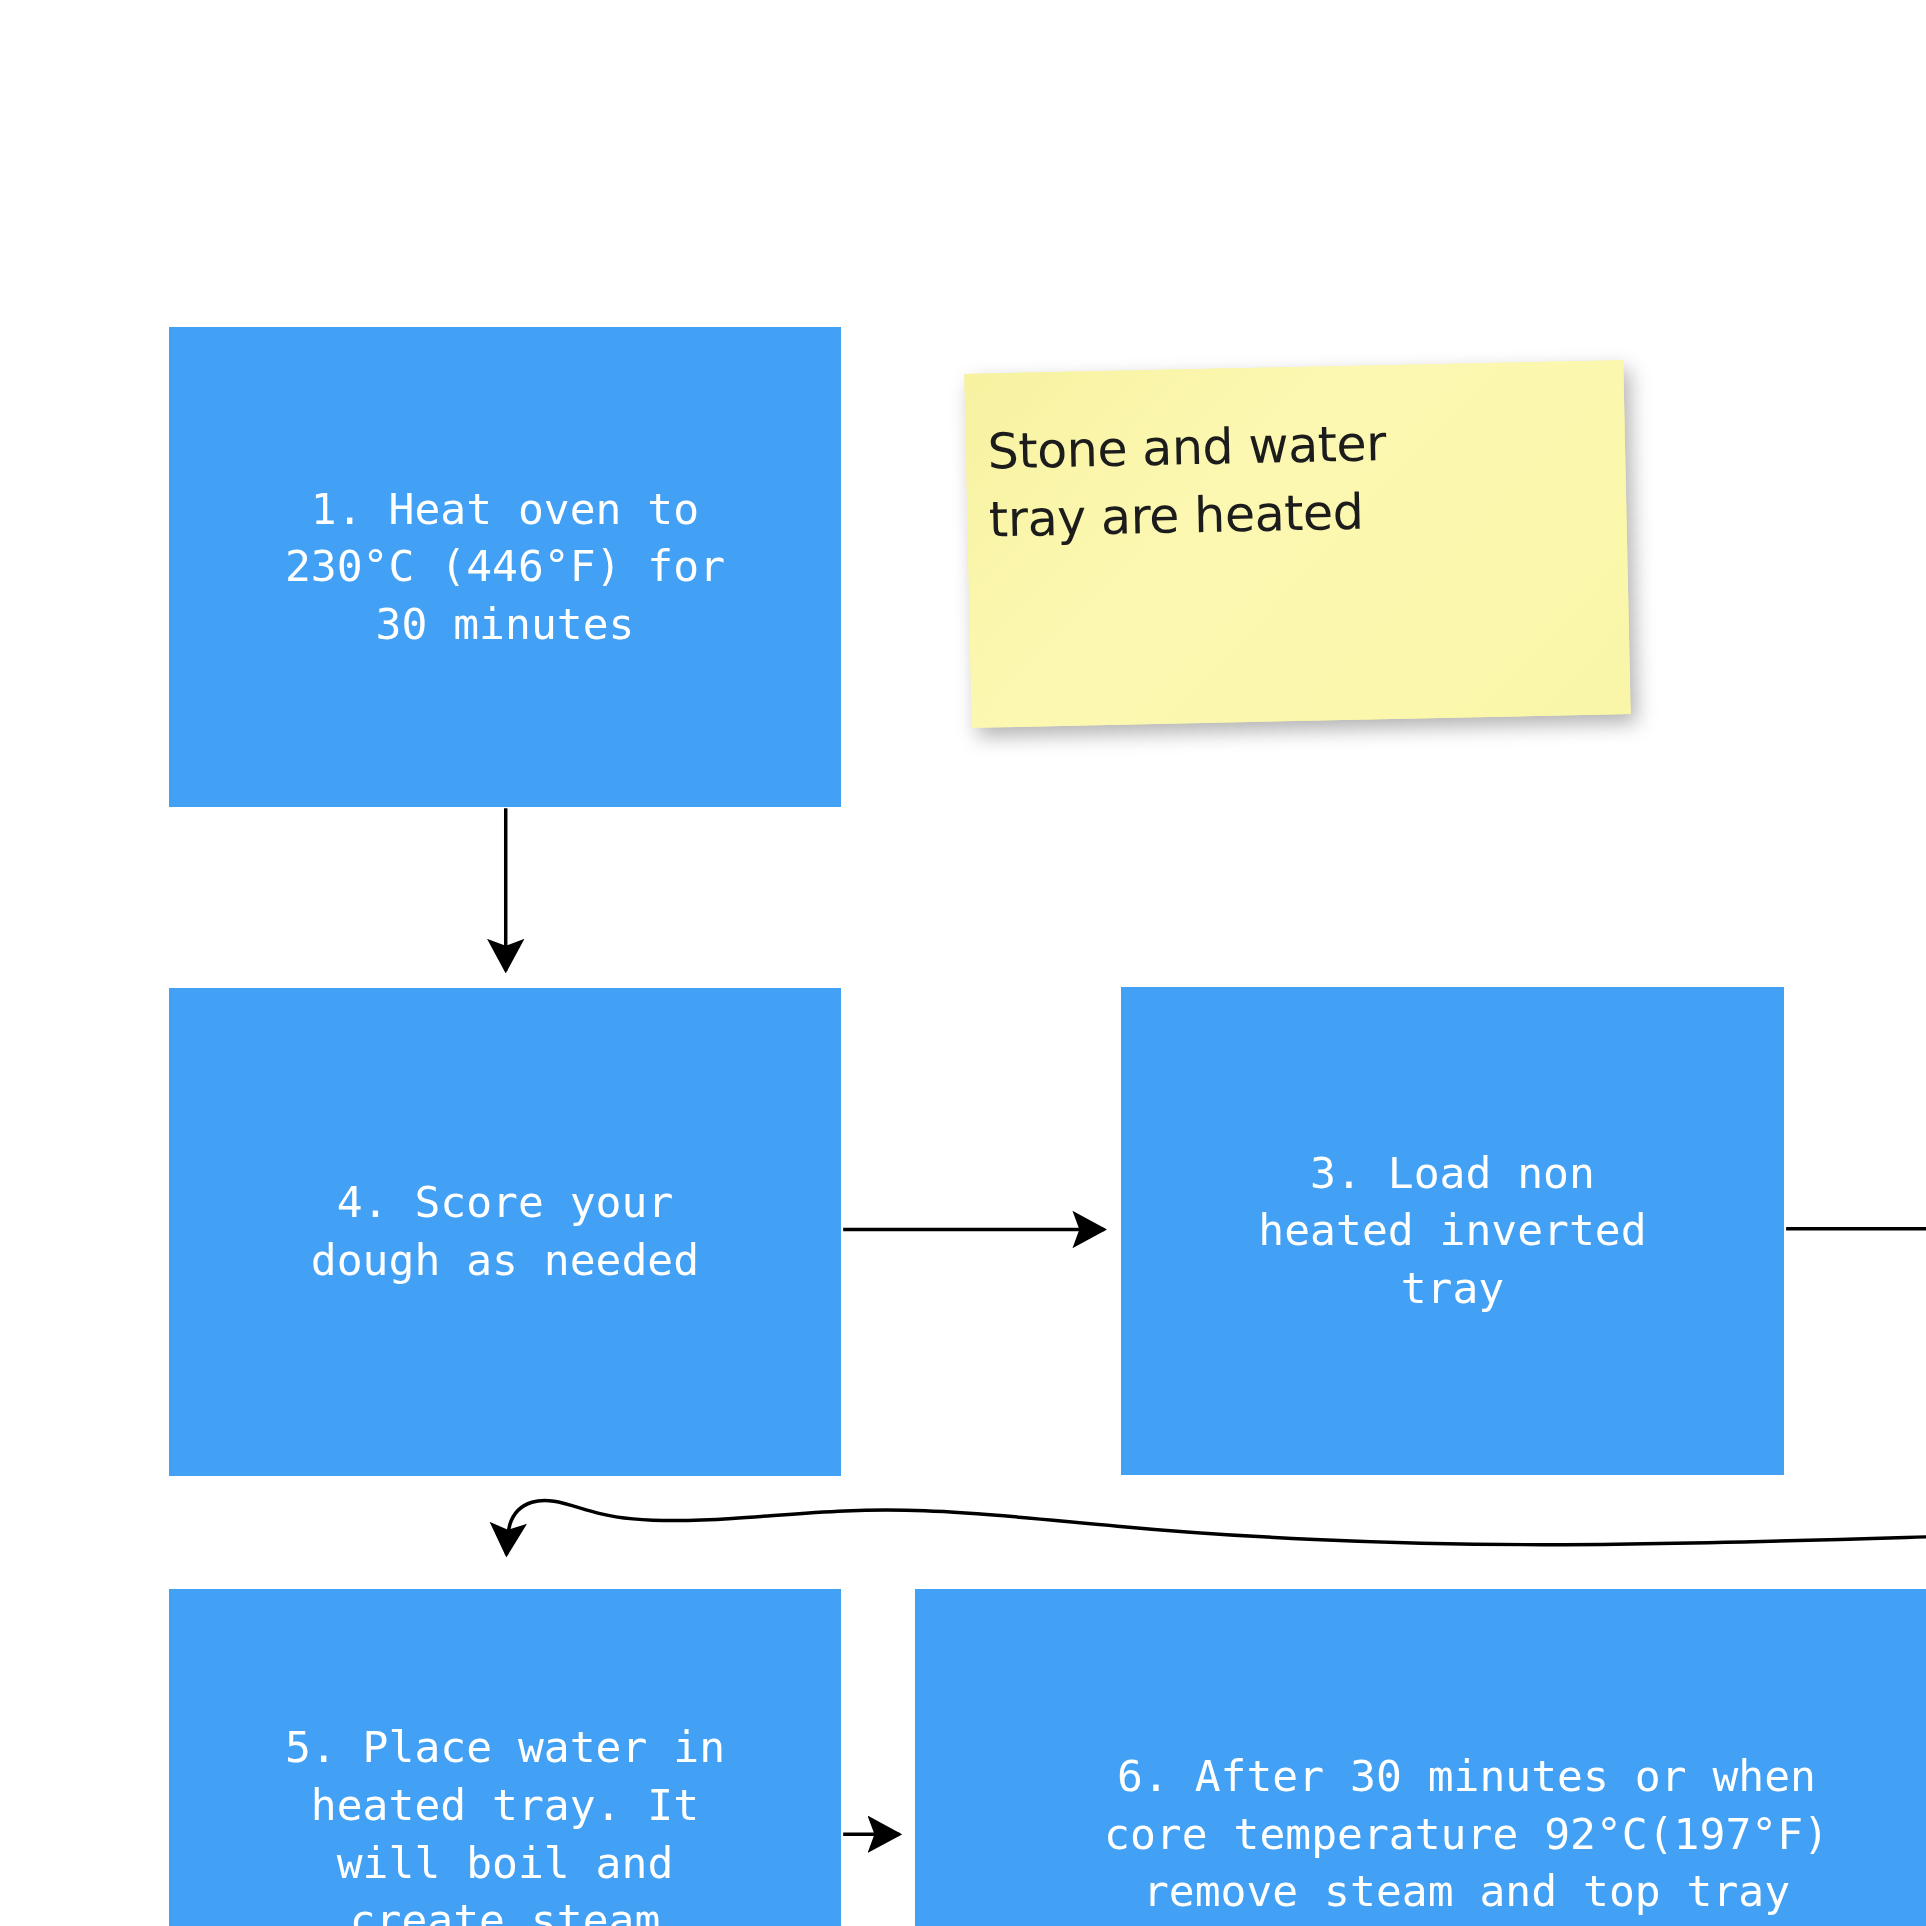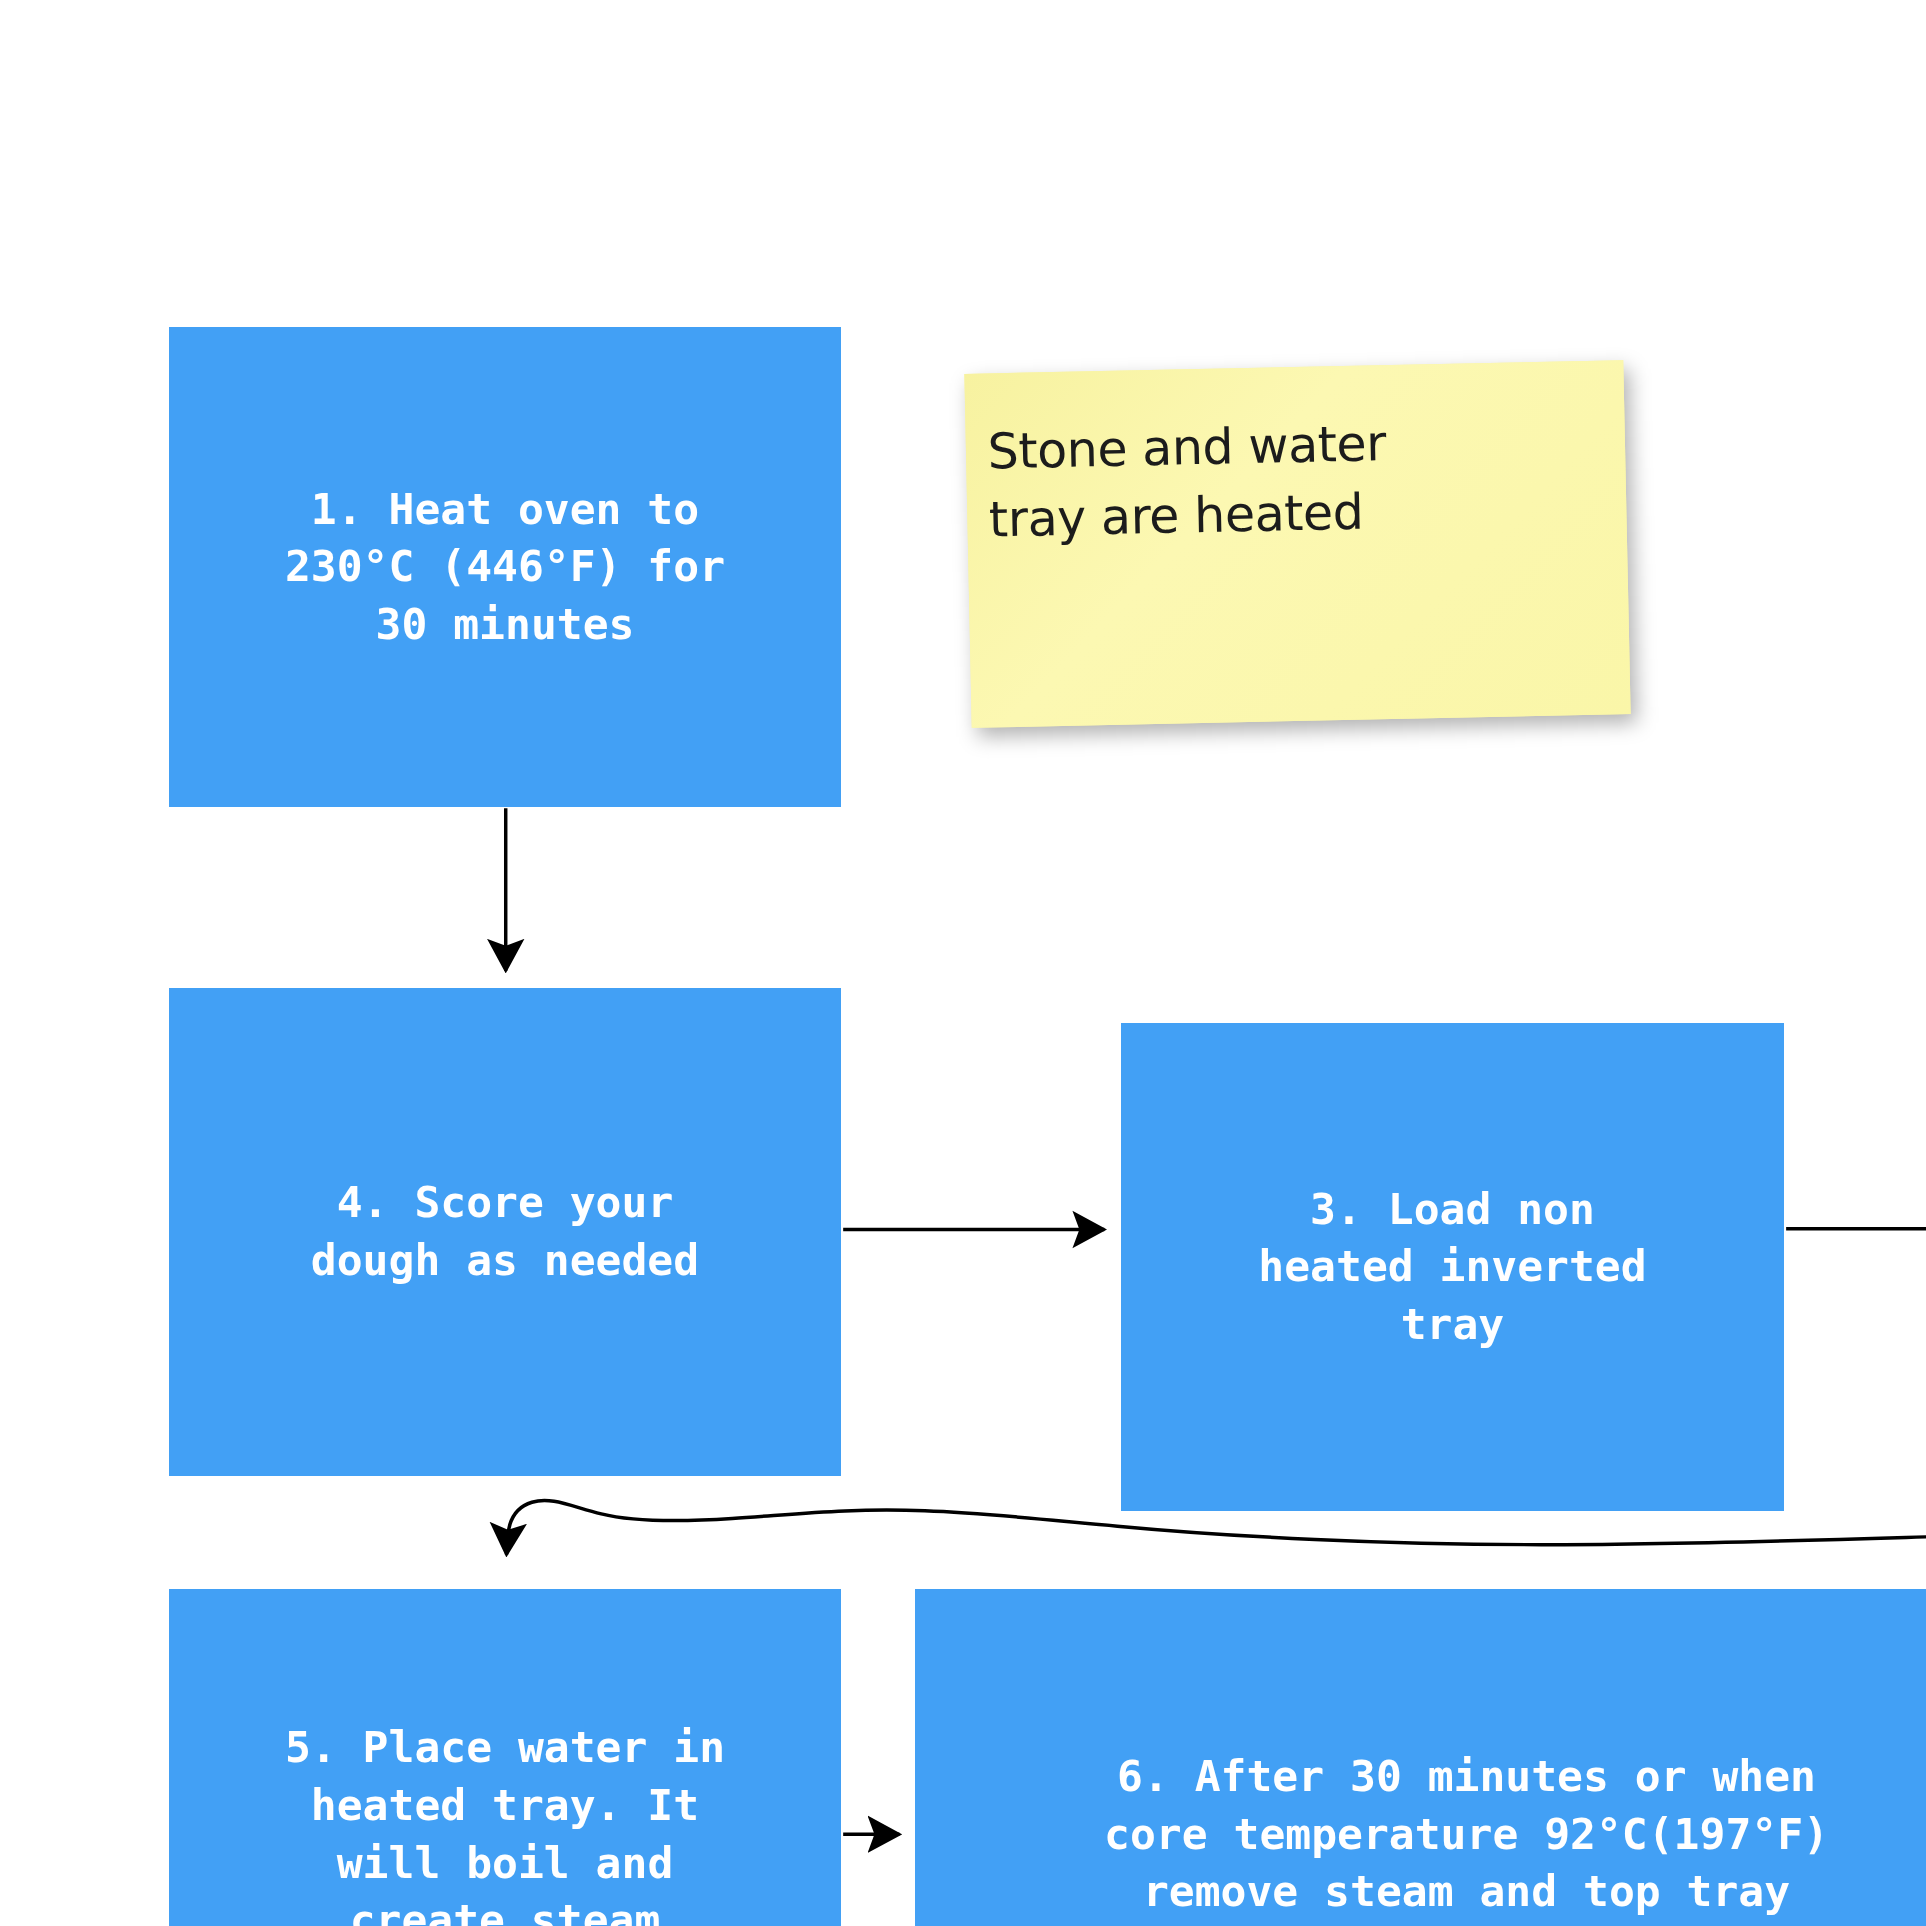--- a/index.html
+++ b/index.html
@@ -18,31 +18,31 @@
   .node {
     position: absolute;
     background: #42a0f5;
     color: #ffffff;
     display: flex;
     align-items: center;
     justify-content: center;
     text-align: center;
     box-sizing: border-box;
     font-family: "DejaVu Sans Mono", "Liberation Mono", monospace;
-    font-weight: bold;
+    font-weight: normal;
     line-height: 1.34;
     letter-spacing: 0px;
     white-space: pre-line;
     padding: 0 4.6px;
   }
 
   
   #node-1 { left: 169px;  top: 327px;  width: 672px; height: 480px; font-size: 43px; }
   #node-2 { left: 169px;  top: 988px; width: 672px; height: 488px; font-size: 43px; }
-  #node-3 { left: 1121px; top: 987px; width: 663px; height: 488px; font-size: 43px; margin-top: 36px; }
+  #node-3 { left: 1121px; top: 987px; width: 663px; height: 488px; font-size: 43px; }
   #node-5 { left: 169px;  top: 1589px; width: 672px; height: 491px; font-size: 43px; }
   #node-6 { left: 915px; top: 1589px; width: 1103px; height: 491px; font-size: 43px; }
 
   
   #sticky-wrap {
     position: absolute;
     left: 968px;
     top: 367px;
     width: 659px;
     height: 354px;

